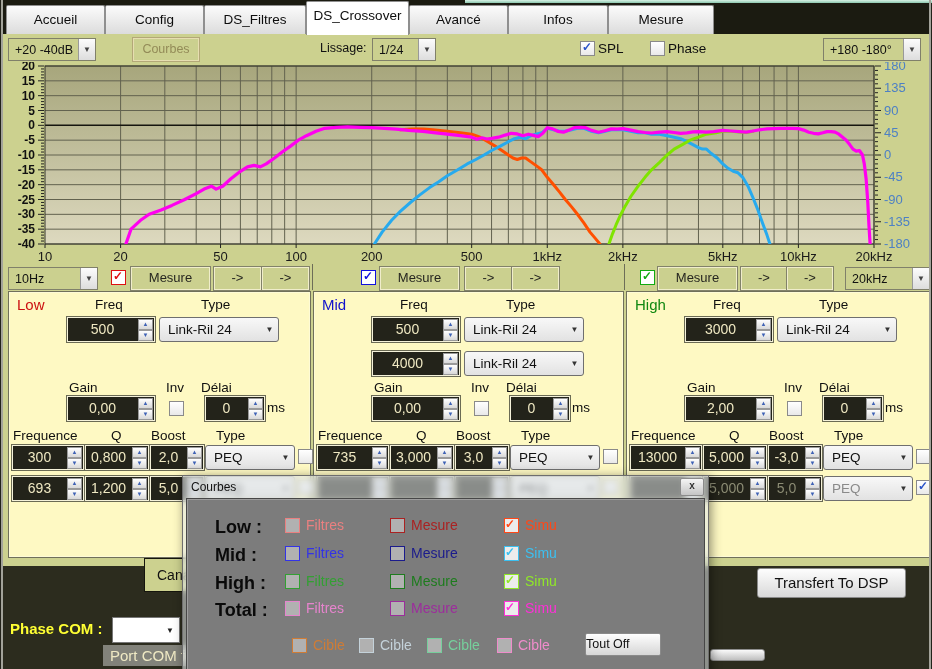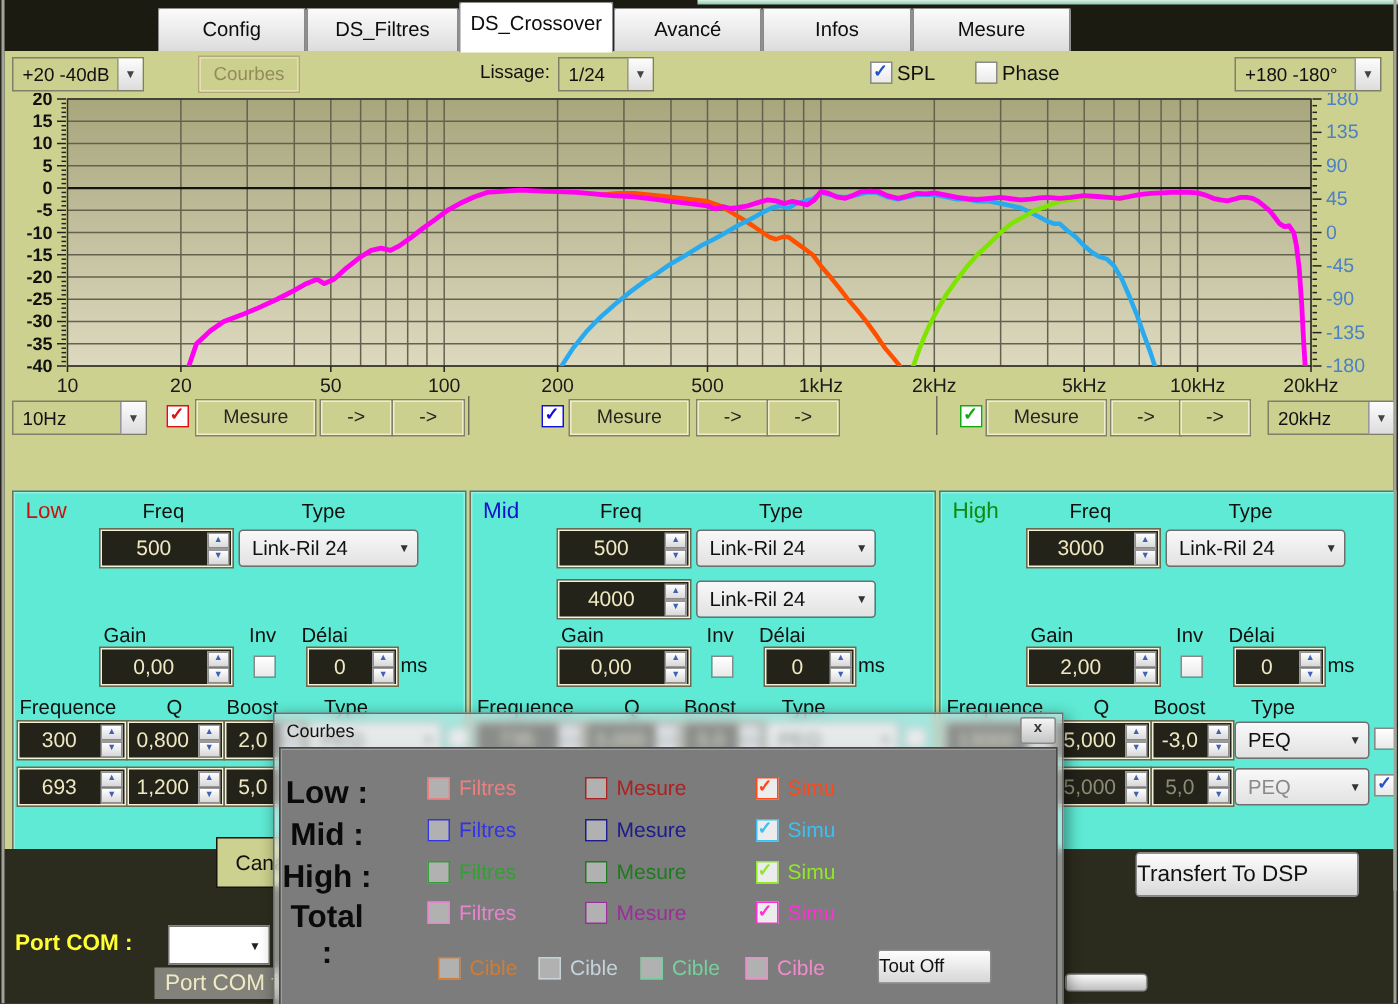--- a/index.html
+++ b/index.html
@@ -28,41 +28,41 @@
   .kbtn{position:absolute;height:21px;background:#cbd08f;border:1px solid #f0edcb;
         box-shadow:0 0 0 1px #82826a;font-size:13px;color:#262620;text-align:center;line-height:20px;}
   .courbes{color:#938b58;border:1px solid #e6deb0;box-shadow:0 0 0 1px #b3a878;font-size:12.5px;}
   .wchk{position:absolute;width:13px;height:13px;background:linear-gradient(#fff,#e9e9e9);
         border:1px solid #8a8a8a;}
   .wchk.on:after{content:"✓";position:absolute;left:1px;top:-2px;font-size:12px;font-weight:bold;color:#2952c8;}
   .cchk{position:absolute;width:13px;height:13px;background:#fff;border:1px solid currentColor;}
   .cchk.on:after{content:"✓";position:absolute;left:1px;top:-2px;font-size:12px;font-weight:bold;}
   .vsep{position:absolute;width:1px;background:#6d6d58;}
   
-  .panel{position:absolute;top:291px;height:265px;background:#5eead4;border:1px solid #70705a;
-         box-shadow:inset 0 0 0 1px rgba(255,255,250,.35);margin-top:36px;}
+  .panel{position:absolute;top:291px;height:265px;background:#fef9c3;border:1px solid #70705a;
+         box-shadow:inset 0 0 0 1px rgba(255,255,250,.35);}
   .chname{position:absolute;left:8px;top:4px;font-size:15px;}
   .spin{position:absolute;height:23px;background:#23231a;border:1px solid #f5f2da;
         box-shadow:0 0 0 1px #6b6b54;display:flex;}
   .sv{flex:1;color:#efe8c2;font-size:14px;line-height:23px;text-align:center;overflow:hidden;white-space:nowrap;}
   .sb{width:15px;display:flex;flex-direction:column;margin:1px;}
   .sb i{flex:1;font-style:normal;font-size:6px;line-height:9px;text-align:center;color:#3f62b5;
         background:linear-gradient(#fff,#d8d8d8);border:1px solid #9a9a9a;}
   .combo{position:absolute;height:23px;background:linear-gradient(#f8f8f8,#e2e2e2);
          border:1px solid #6f6f6f;border-radius:3px;display:flex;align-items:center;}
   .combo .cv{flex:1;font-size:13.5px;color:#111;padding-left:8px;white-space:nowrap;overflow:hidden;}
   .combo .car{width:17px;font-size:8px;color:#333;text-align:center;}
   .dis .sv{color:#8c8c74;}
   .dis.combo .cv, .dis .cv{color:#8a8a8a;}
   
   .bottomzone{position:absolute;left:3px;top:566px;width:926px;height:103px;background:#2c2c1e;}
   .canaltab{position:absolute;top:558px;height:34px;background:#ccd18f;border:1px solid #15150d;
             font-size:14px;color:#111;z-index:20;}
   .bigbtn{position:absolute;background:linear-gradient(#fdfdfd,#d9d9d9);border:1px solid #8a8a8a;
-          border-radius:3px;font-size:15px;color:#111;z-index:21;}
+          border-radius:3px;font-size:15px;color:#111;text-align:center;z-index:21;}
   .mute{position:absolute;left:803px;top:615px;width:87px;height:43px;background:#ee1010;
         border:1px solid #f2f2f2;box-shadow:0 0 0 1px #555;color:#0a0a0a;font-size:17px;
         text-align:center;line-height:43px;z-index:21;}
   .portlabel{position:absolute;left:10px;top:620px;font-size:15px;font-weight:bold;color:#ffff33;z-index:21;}
   .portcombo{position:absolute;left:112px;top:617px;width:66px;height:24px;background:#fff;
         border:1px solid #777;display:flex;align-items:center;z-index:21;}
   .portcombo .car{margin-left:auto;width:18px;font-size:8px;color:#222;text-align:center;}
   .statusbar{position:absolute;left:103px;top:645px;width:174px;height:21px;background:#82827a;
         color:#efe9c4;font-size:15px;line-height:21px;padding-left:7px;box-sizing:border-box;
         white-space:nowrap;overflow:hidden;z-index:21;}
@@ -73,38 +73,39 @@
         background:rgba(223,227,230,.55);border:1px solid #6e6e6e;backdrop-filter:blur(3px);
         box-shadow:2px 2px 10px rgba(0,0,0,.45);}
   .dlg-title{position:absolute;left:0;top:0;right:0;height:22px;display:flex;align-items:center;}
   .dlg-title .t{flex:1;font-size:12px;color:#111;padding-left:8px;}
   .dlg-close{width:22px;height:16px;margin-right:4px;background:linear-gradient(#f5f5f5,#c5c5c5);
         border:1px solid #8a8a8a;border-radius:2px;font-size:10px;font-weight:bold;color:#333;
         text-align:center;line-height:14px;}
   .dlg-body{position:absolute;left:3px;right:3px;top:22px;bottom:0;background:#7c7c7c;
         border:1px solid #474747;box-shadow:inset 1px 1px 0 #9e9e9e;}
   .drow{position:absolute;left:0;width:100%;height:17px;}
-  .dlabel{position:absolute;left:1px;width:60px;text-align:center;font-size:21px;font-weight:bold;color:#0a0a0a;}
+  .dlabel{position:absolute;left:28px;width:60px;text-align:left;font-size:18px;font-weight:bold;color:#0a0a0a;}
   .ditm{position:absolute;top:0;display:flex;align-items:center;gap:6px;}
   .dchk{width:13px;height:13px;background:#b1b1b1;border:1px solid currentColor;position:relative;flex:none;}
   .dchk.on{background:#ececec;}
   .dchk.on:after{content:"✓";position:absolute;left:0;top:-2px;font-size:12px;font-weight:bold;}
   .dtx{font-size:14px;white-space:nowrap;}
   .toutoff{position:absolute;left:398px;top:134px;width:74px;height:21px;
         background:linear-gradient(#fefefe,#d6d6d6);border:1px solid #8a8a8a;border-radius:2px;
         font-size:12.5px;color:#111;text-align:left;line-height:20px;}
 </style>
 </head>
 <body>
 
 <div id="app">
   <div class="edge" style="left:1px"></div>
   <div class="edge" style="left:929px"></div>
 
   <div class="tabbar">
+    <div class="tab" style="left:3px;width:97px">Accueil</div>
     <div class="tab" style="left:102px;width:97px">Config</div>
     <div class="tab active" style="left:303px;width:101px">DS_Crossover</div>
     <div class="tab" style="left:201px;width:100px">DS_Filtres</div>
     <div class="tab" style="left:406px;width:97px">Avancé</div>
     <div class="tab" style="left:505px;width:98px">Infos</div>
     <div class="tab" style="left:605px;width:104px">Mesure</div>
   </div>
   <div class="topstrip"></div>
 
   <div class="client"></div>
@@ -639,21 +640,21 @@
     <div class="combo dis" style="left:196px;top:184px;width:88px">
         <span class="cv">PEQ</span>
         <span class="car">▼</span>
       </div>
     <span class="wchk on" style="left:289px;top:188px"></span>
   </div>
 
   <div class="bottomzone"></div>
   <div class="canaltab" style="left:144px;width:80px;line-height:33px;padding-left:12px;box-sizing:border-box;overflow:hidden">Cana</div>
   <div class="bigbtn" style="left:757px;top:568px;width:147px;height:28px;line-height:28px">Transfert To DSP</div>
-  <div class="portlabel">Port COM :</div>
+  <div class="portlabel">Phase COM :</div>
   <div class="portcombo">
       <span class="car">▼</span>
     </div>
   <div class="statusbar">Port COM fe</div>
   <div class="progress"></div>
 
   <div class="dialog">
     <div class="dlg-title">
       <span class="t">Courbes</span>
       <span class="dlg-close">x</span>

